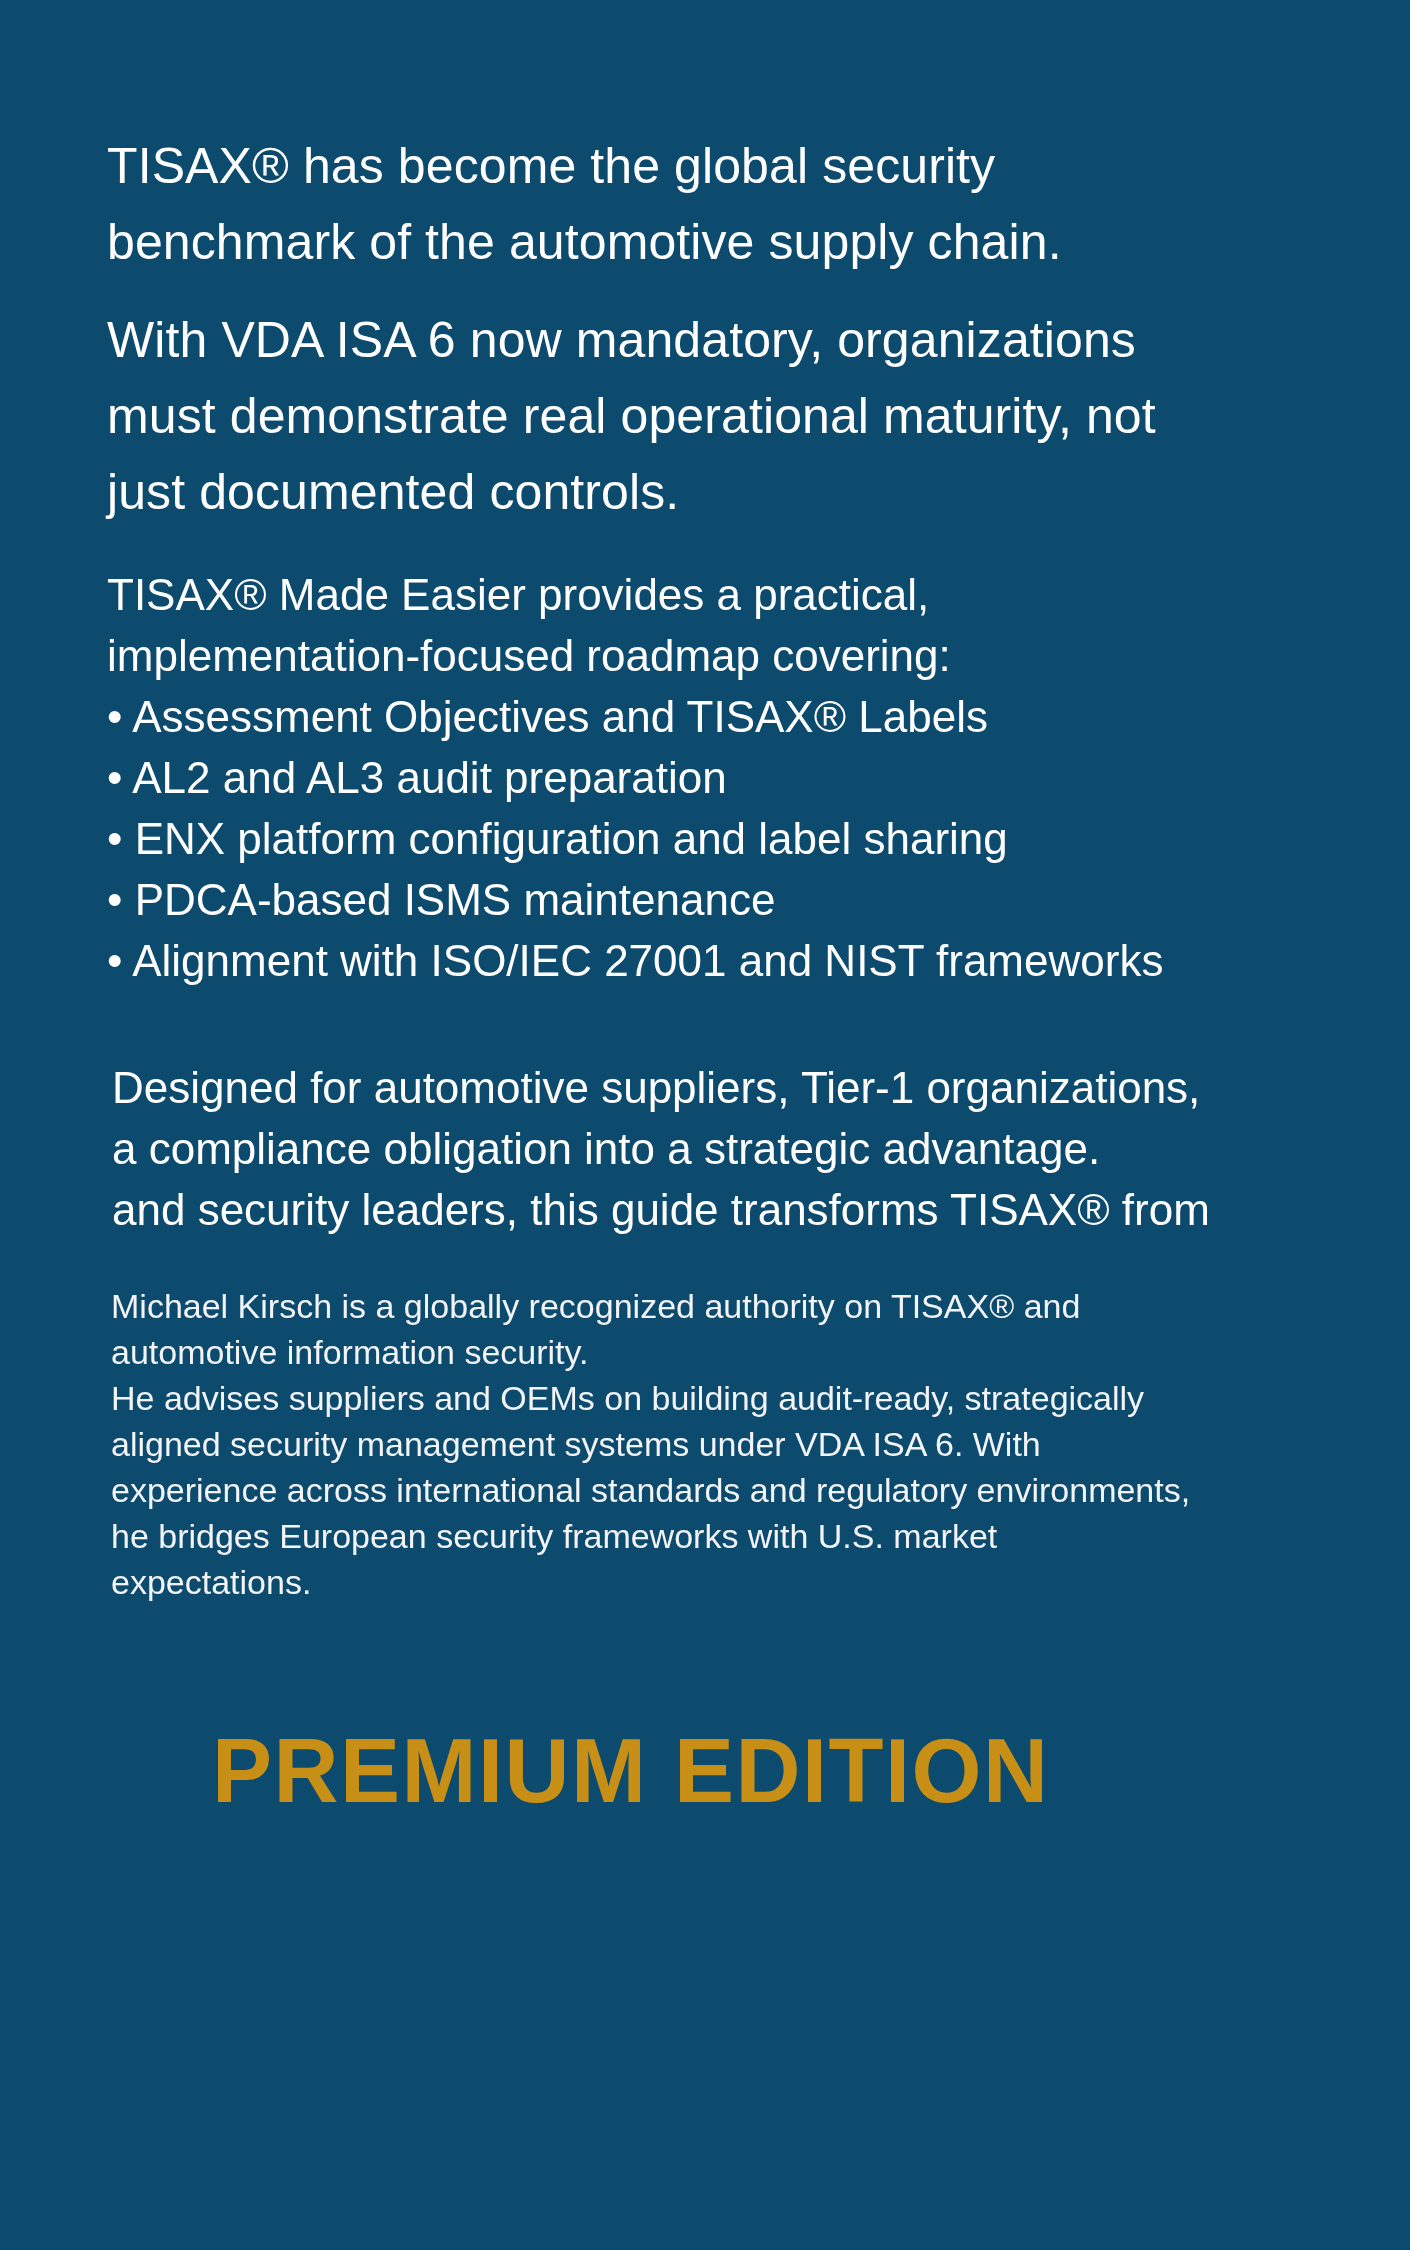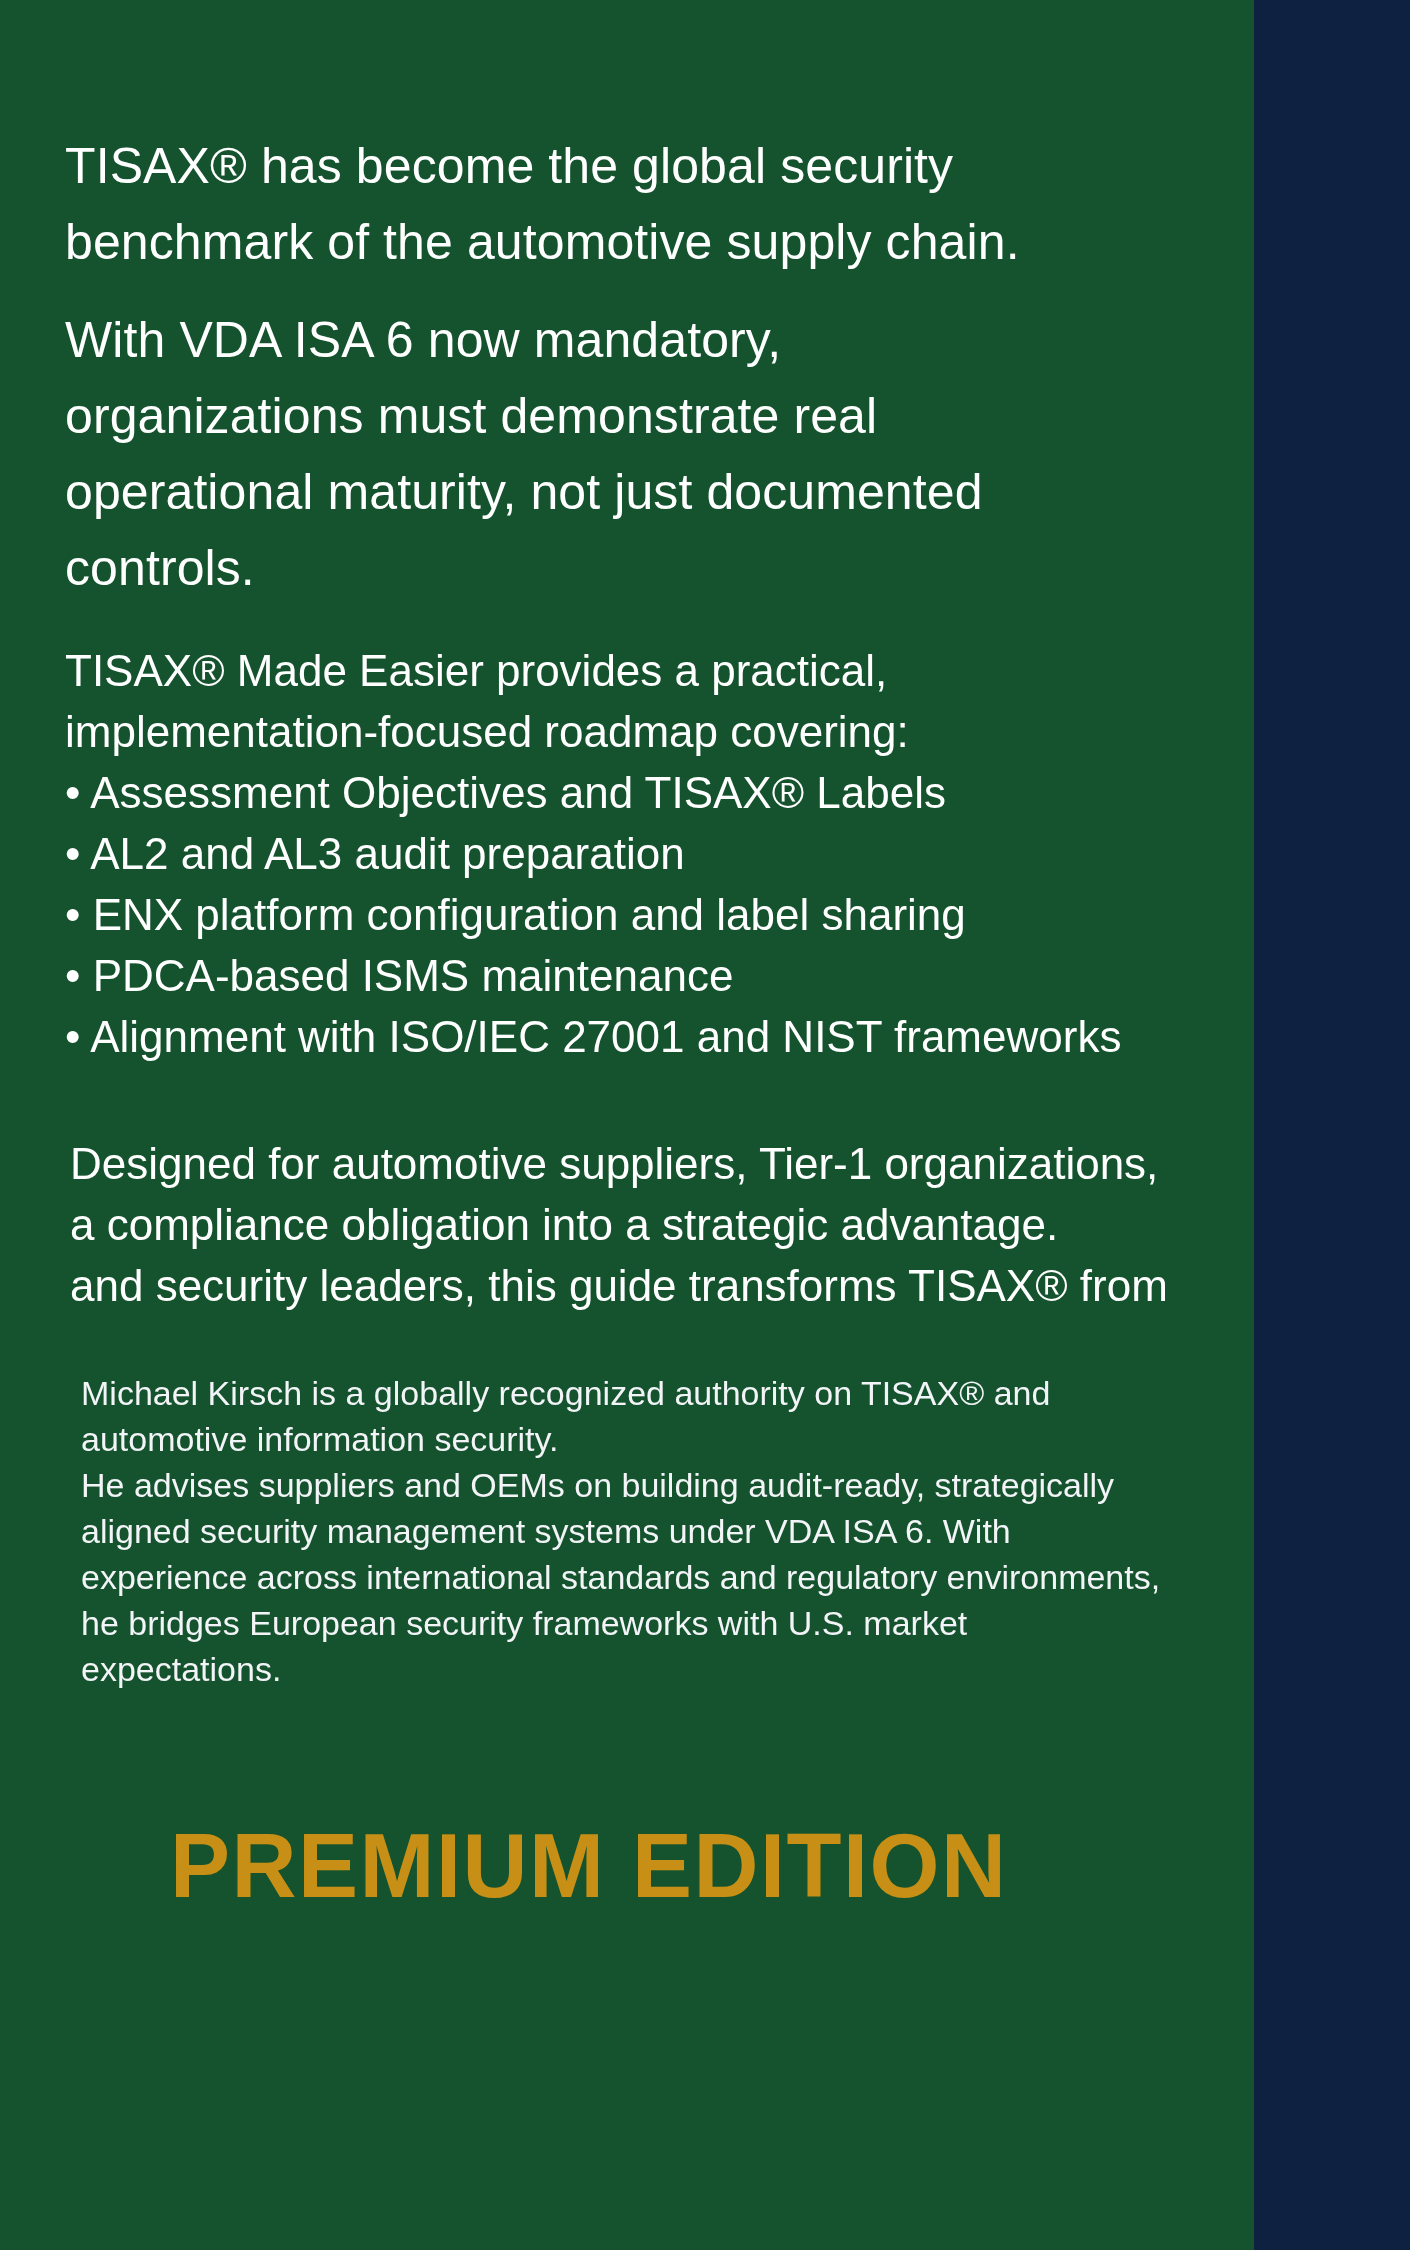--- a/index.html
+++ b/index.html
@@ -10,25 +10,25 @@
     width: 1410px;
     height: 2250px;
     background: #0e2140;
     font-family: "Liberation Sans", sans-serif;
     -webkit-font-smoothing: antialiased;
     overflow: hidden;
   }
 
   .cover {
     position: relative;
-    width: 1254px;
+    width: 1410px;
     height: 2250px;
-    background: #14532d;
+    background: #0c4a6e;
     box-sizing: border-box;
-    padding: 0 170px 0 65px;
+    padding: 0 170px 0 107px;
   }
 
   
   .headline {
     color: #ffffff;
     font-size: 50px;
     line-height: 76px;
     font-weight: 400;
     letter-spacing: 0.1px;
     margin: 0;
@@ -71,21 +71,21 @@
     display: block;
     white-space: nowrap;
   }
 
   
   .bio-block {
     color: #f2f4f7;
     font-size: 34px;
     line-height: 46px;
     font-weight: 400;
-    margin: 16px;
+    margin: 4px;
     padding-top: 38px;
   }
   .bio-block .line {
     display: block;
     white-space: nowrap;
   }
 
   
   .premium-banner {
     margin: 8px;

